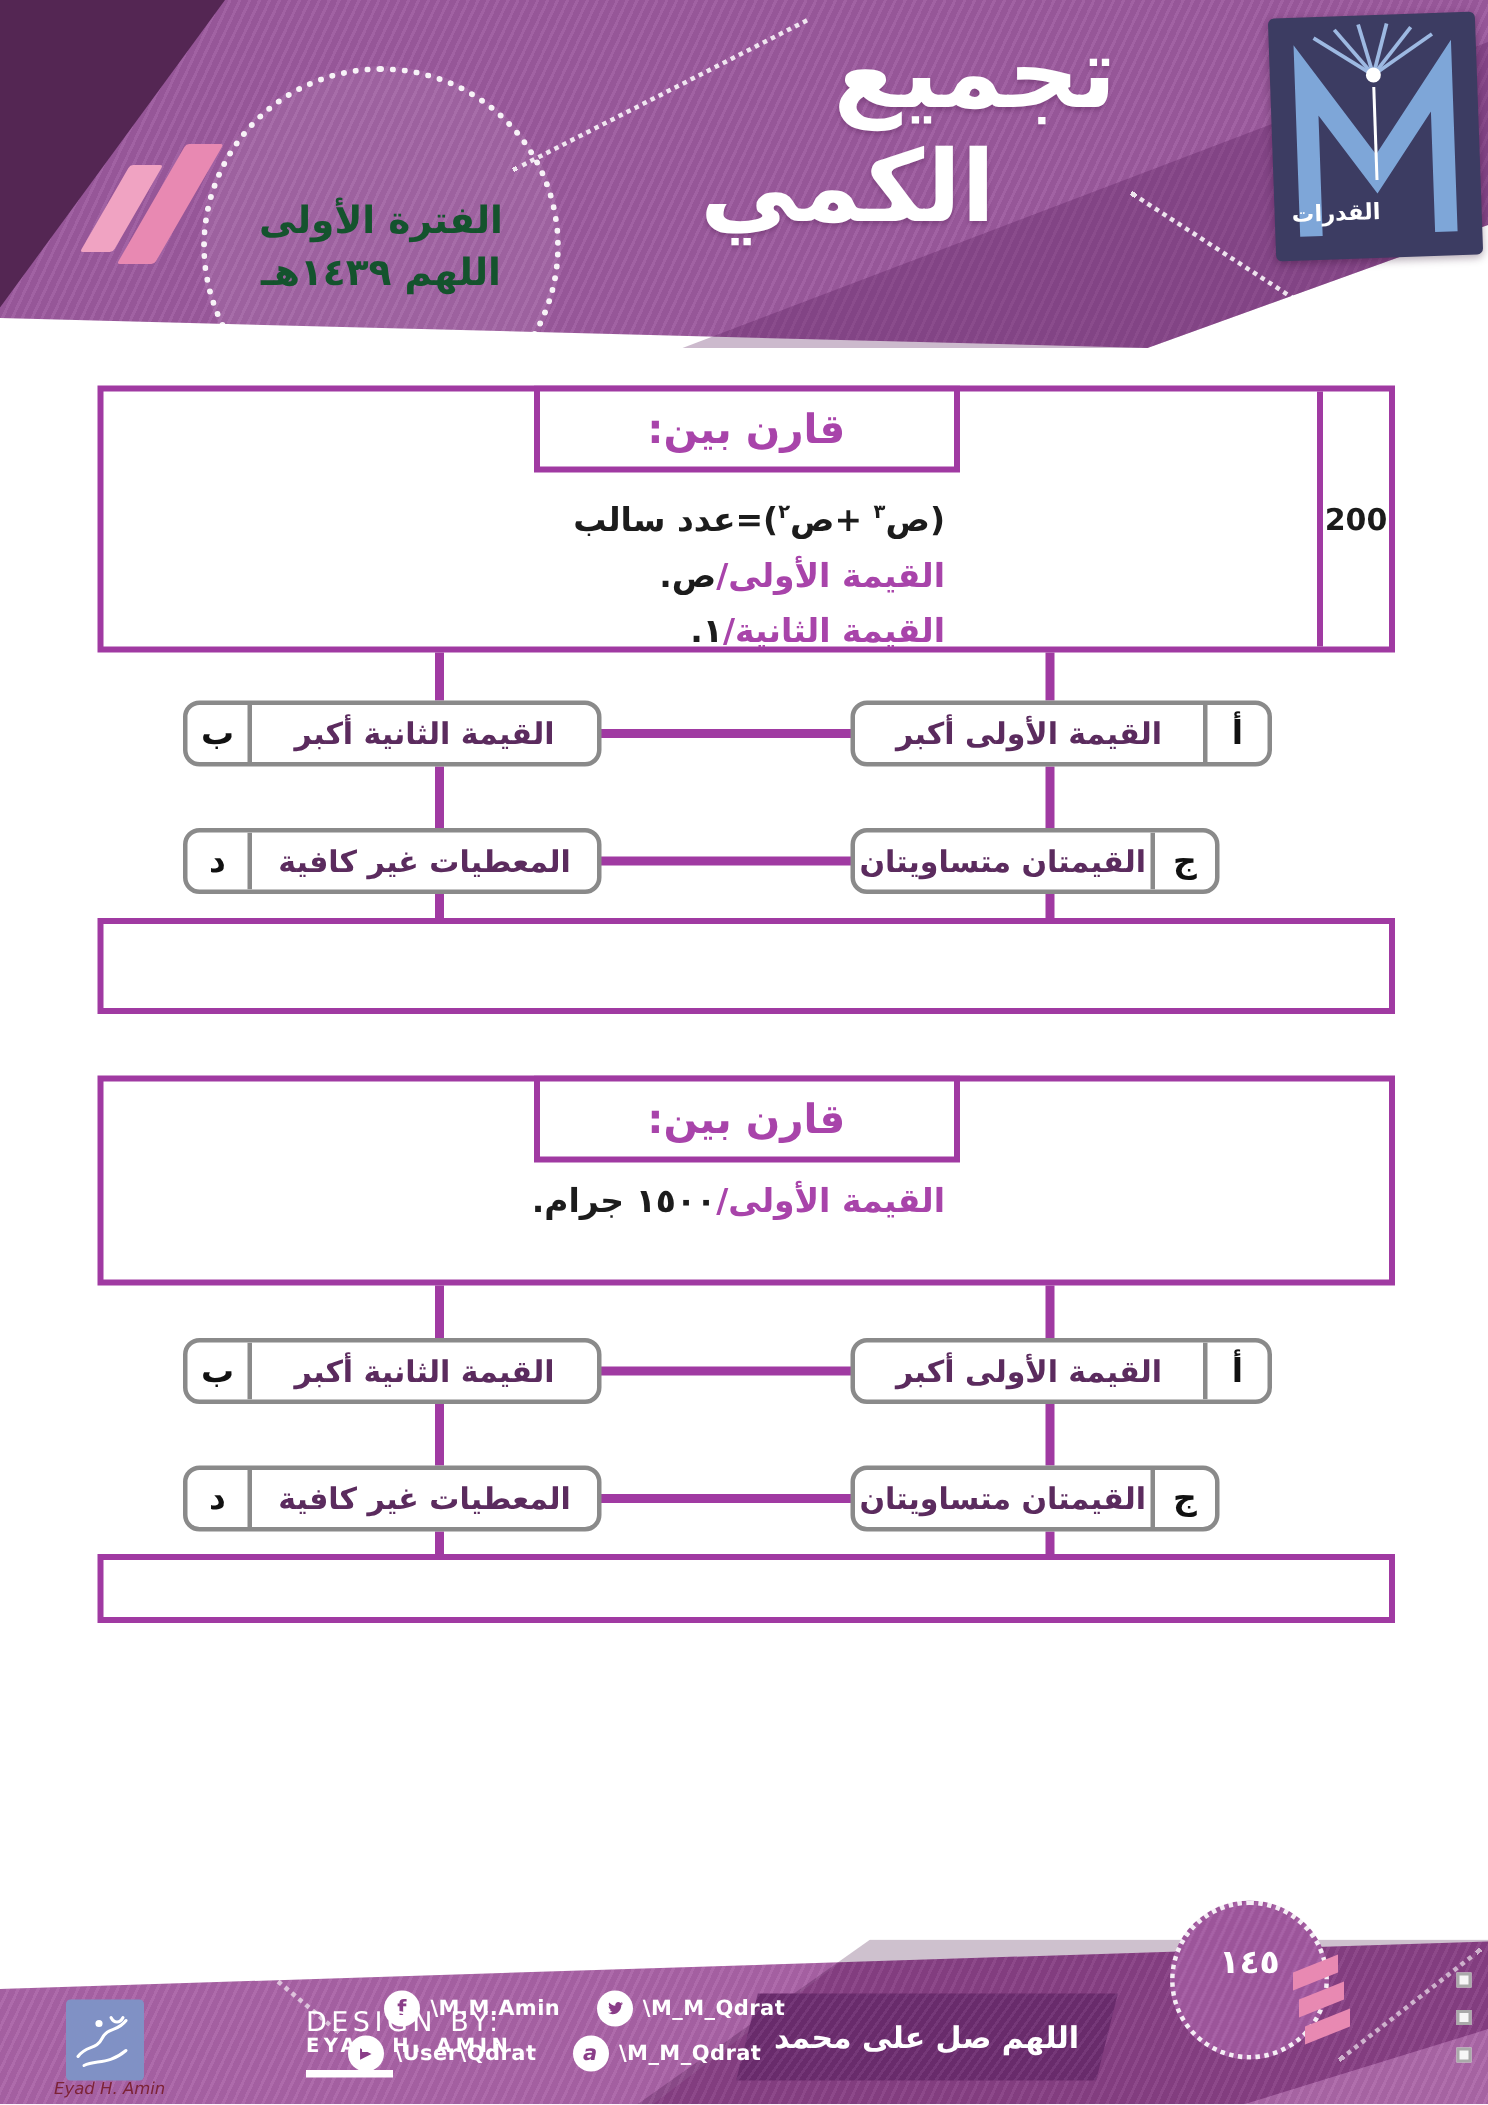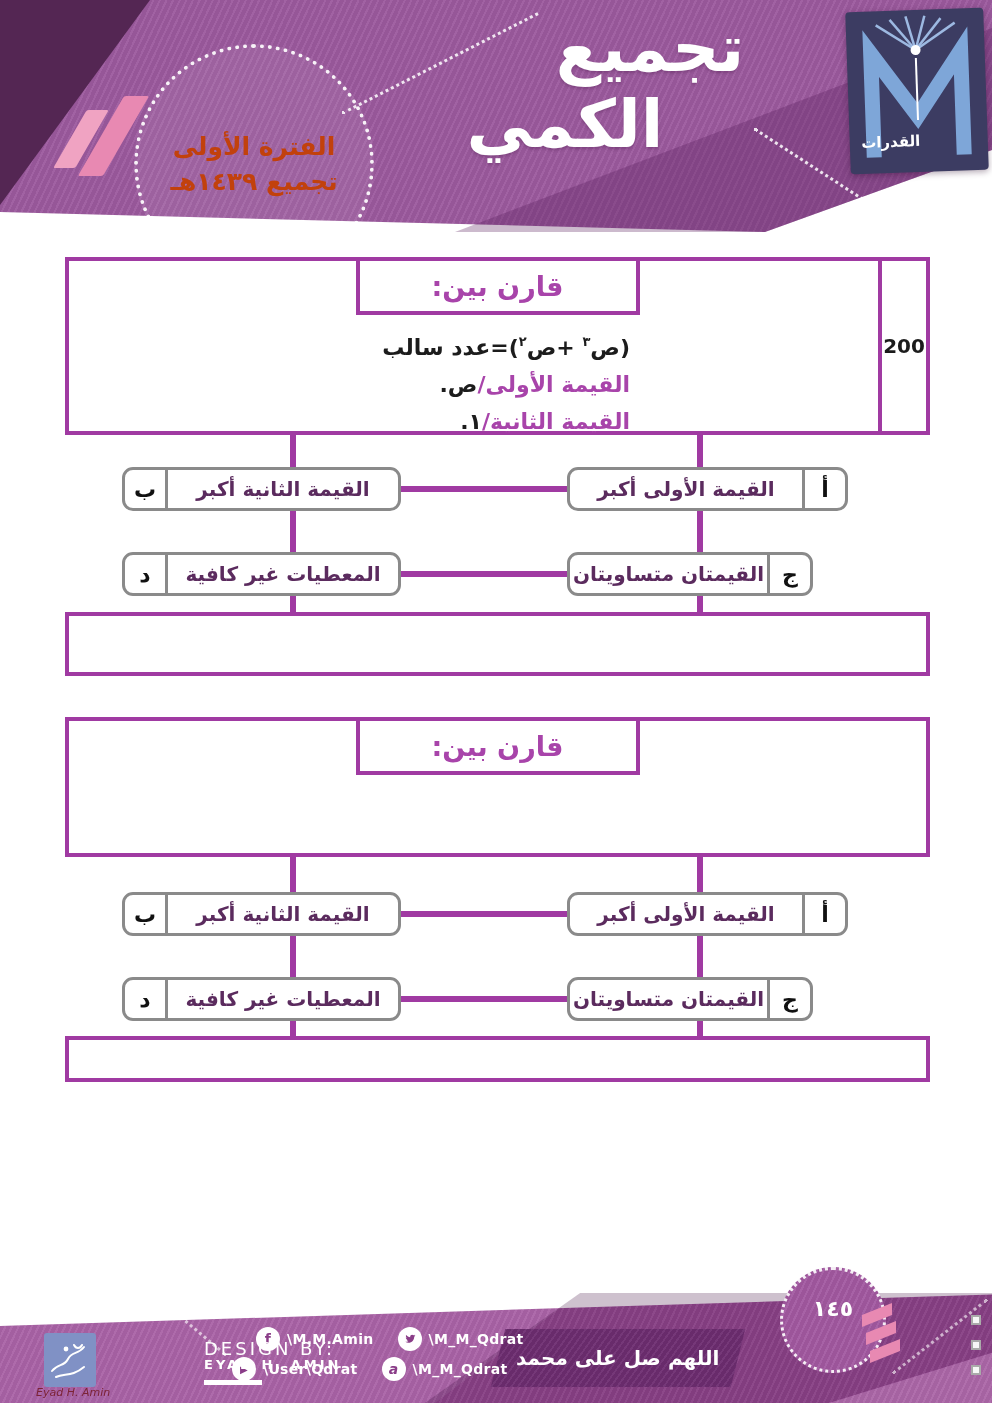--- a/index.html
+++ b/index.html
@@ -31,21 +31,21 @@
     clip-path:polygon(0 0,150px 0,0 205px);}
   .pink{position:absolute;border-radius:2px;}
   .pink1{left:70px;top:110px;width:22px;height:58px;background:#f0a3c2;transform:skewX(-30deg);}
   .pink2{left:101px;top:96px;width:25px;height:80px;background:var(--pink);transform:skewX(-30deg);}
   .dotline{position:absolute;border-top:3px dotted rgba(255,255,255,.85);}
   .hd1{left:330px;top:62px;width:220px;transform:rotate(-27deg);}
   .hd2{left:742px;top:168px;width:150px;transform:rotate(33deg);}
   .badge-circle{position:absolute;left:134px;top:44px;width:232px;height:232px;border-radius:50%;
     border:4px dotted rgba(255,255,255,.92);background:rgba(255,255,255,.07);
     display:flex;flex-direction:column;align-items:center;justify-content:center;gap:4px;
-    color:#c2410c;direction:rtl;text-align:center;}
+    color:#14532d;direction:rtl;text-align:center;}
   .badge-circle .bl{font-size:25px;font-weight:bold;line-height:1.25;}
   .title{position:absolute;color:#fff;font-weight:bold;direction:rtl;text-align:center;line-height:1;
     text-shadow:0 2px 3px rgba(60,10,60,.25);}
   .title.l1{left:490px;top:16px;width:320px;font-size:66px;}
   .title.l2{left:405px;top:92px;width:320px;font-size:66px;text-align:center;}
   .logo{position:absolute;left:848px;top:10px;width:138px;height:162px;background:var(--navy);
     transform:rotate(-2deg);border-radius:4px;box-shadow:0 2px 6px rgba(40,10,40,.35);}
   .logo svg{position:absolute;inset:0;width:100%;height:100%;}
   .logo-cap{position:absolute;left:6px;bottom:22px;width:70px;color:#fff;font-size:15px;font-weight:bold;
     direction:rtl;text-align:center;}
@@ -127,21 +127,21 @@
     <div class="hdr-stripes"></div>
     <div class="hdr-band"></div>
     <div class="hdr-tri"></div>
     <div class="pink pink1"></div>
     <div class="pink pink2"></div>
     <div class="dotline hd1"></div>
     <div class="dotline hd2"></div>
 
     <div class="badge-circle">
       <div class="bl">الفترة الأولى</div>
-      <div class="bl">تجميع ١٤٣٩هـ</div>
+      <div class="bl">اللهم ١٤٣٩هـ</div>
     </div>
 
     <div class="title l1">تجميع</div>
     <div class="title l2">الكمي</div>
 
     <div class="logo">
       <svg viewBox="0 0 138 162">
         <g stroke="#9db9e2" stroke-width="2.5" fill="none">
           <path d="M69,40 L30,14"></path>
             <path d="M69,40 L44,9"></path>
@@ -206,20 +206,21 @@
       </div>
   </div>
 
   <div class="ansbox" style="top:612px;height:64px;"></div>
 
   <section class="qbox" style="top:717px;height:140px;">
     <div class="qprompt">
       <span>قارن بين:</span>
     </div>
     <div class="qtext">
+      <div class="qline"><span class="lbl">القيمة الأولى/</span><span class="val">١٥٠٠ جرام.</span></div>
     </div>
   </section>
 
   <div class="vline" style="left:290px;top:857px;height:35px;"></div>
   <div class="vline" style="left:697px;top:857px;height:35px;"></div>
   <div class="hline" style="left:399px;top:911px;width:170px;"></div>
   <div class="vline" style="left:290px;top:936px;height:41px;"></div>
   <div class="vline" style="left:697px;top:936px;height:41px;"></div>
   <div class="hline" style="left:399px;top:996px;width:170px;"></div>
   <div class="vline" style="left:290px;top:1021px;height:15px;"></div>

